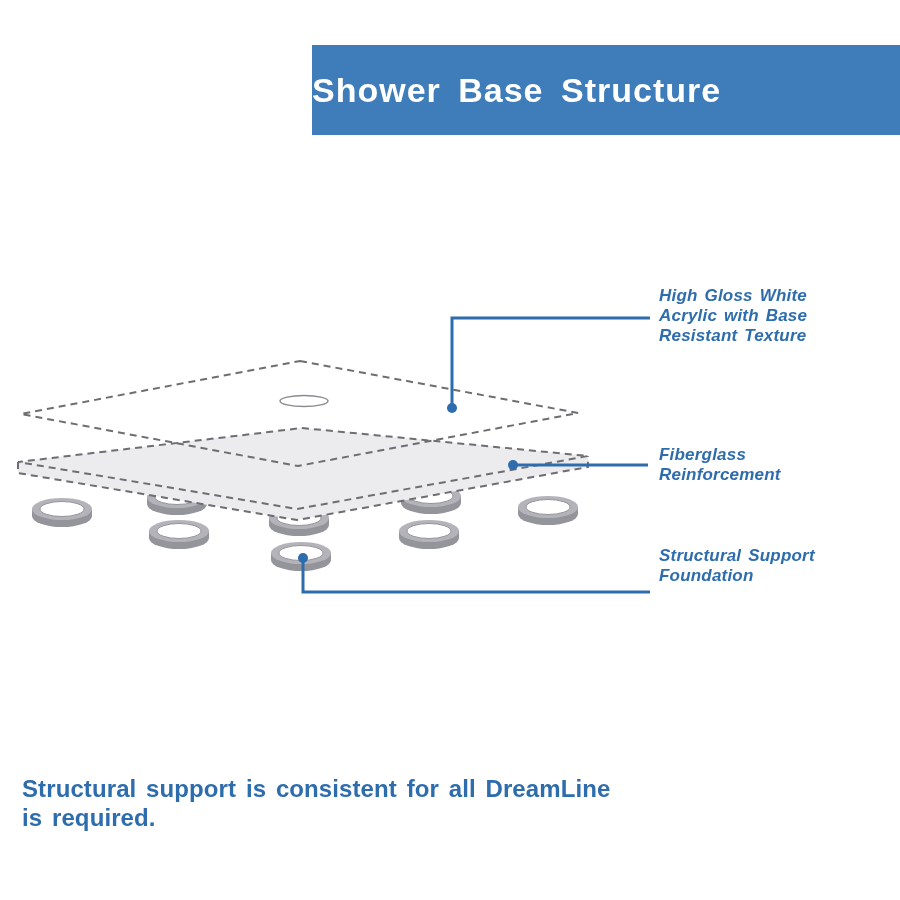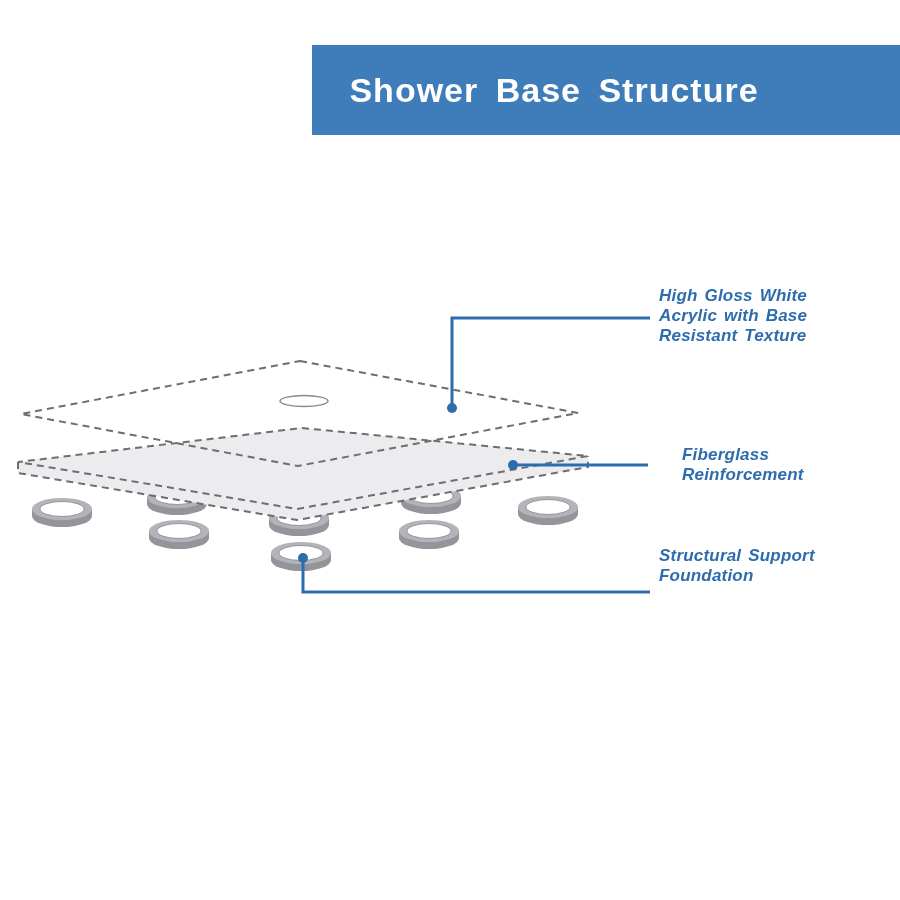--- a/index.html
+++ b/index.html
@@ -3,36 +3,36 @@
 <meta charset="utf-8">
 <style>
   html,body{margin:0;padding:0;}
   body{
     width:900px;height:900px;position:relative;background:#ffffff;
     font-family:"Liberation Sans",sans-serif;overflow:hidden;
   }
   
   .banner{
     position:absolute;left:312px;top:45px;width:588px;height:90px;
-    background:#3e7cba;display:flex;align-items:center;justify-content:center;
+    background:#3e7cba;display:flex;align-items:center;justify-content:flex-start;
     padding-right:104px;box-sizing:border-box;
   }
   .banner-title{
     color:#ffffff;font-size:34px;font-weight:bold;letter-spacing:1px;word-spacing:7px;
     white-space:nowrap;
   }
   
   .diagram-svg{position:absolute;left:0;top:0;width:900px;height:900px;}
   
   .callout-label{
     position:absolute;color:#2e6dad;font-weight:bold;font-size:17px;line-height:20px;
     letter-spacing:0.2px;word-spacing:2px;white-space:nowrap;font-style:italic;
   }
   .label-acrylic{left:659px;top:286px;}
-  .label-fiberglass{left:659px;top:445px;margin-left:23px;}
+  .label-fiberglass{left:659px;top:445px;}
   .label-foundation{left:659px;top:546px;}
   
   .footer-note{
     position:absolute;left:22px;top:774px;color:#2e6dad;font-weight:bold;
     font-size:24px;line-height:29px;word-spacing:3px;letter-spacing:0.1px;
   }
   .footer-note div{white-space:nowrap;}
 </style>
 </head>
 <body>
@@ -130,13 +130,15 @@
   <div>Fiberglass</div>
   <div>Reinforcement</div>
 </div>
 
 <div class="callout-label label-foundation">
   <div>Structural Support</div>
   <div>Foundation</div>
 </div>
 
 <div class="footer-note">
+  <div>Structural support is consistent for all DreamLine</div>
+  <div>is required.</div>
 </div>
 
 </body></html>

